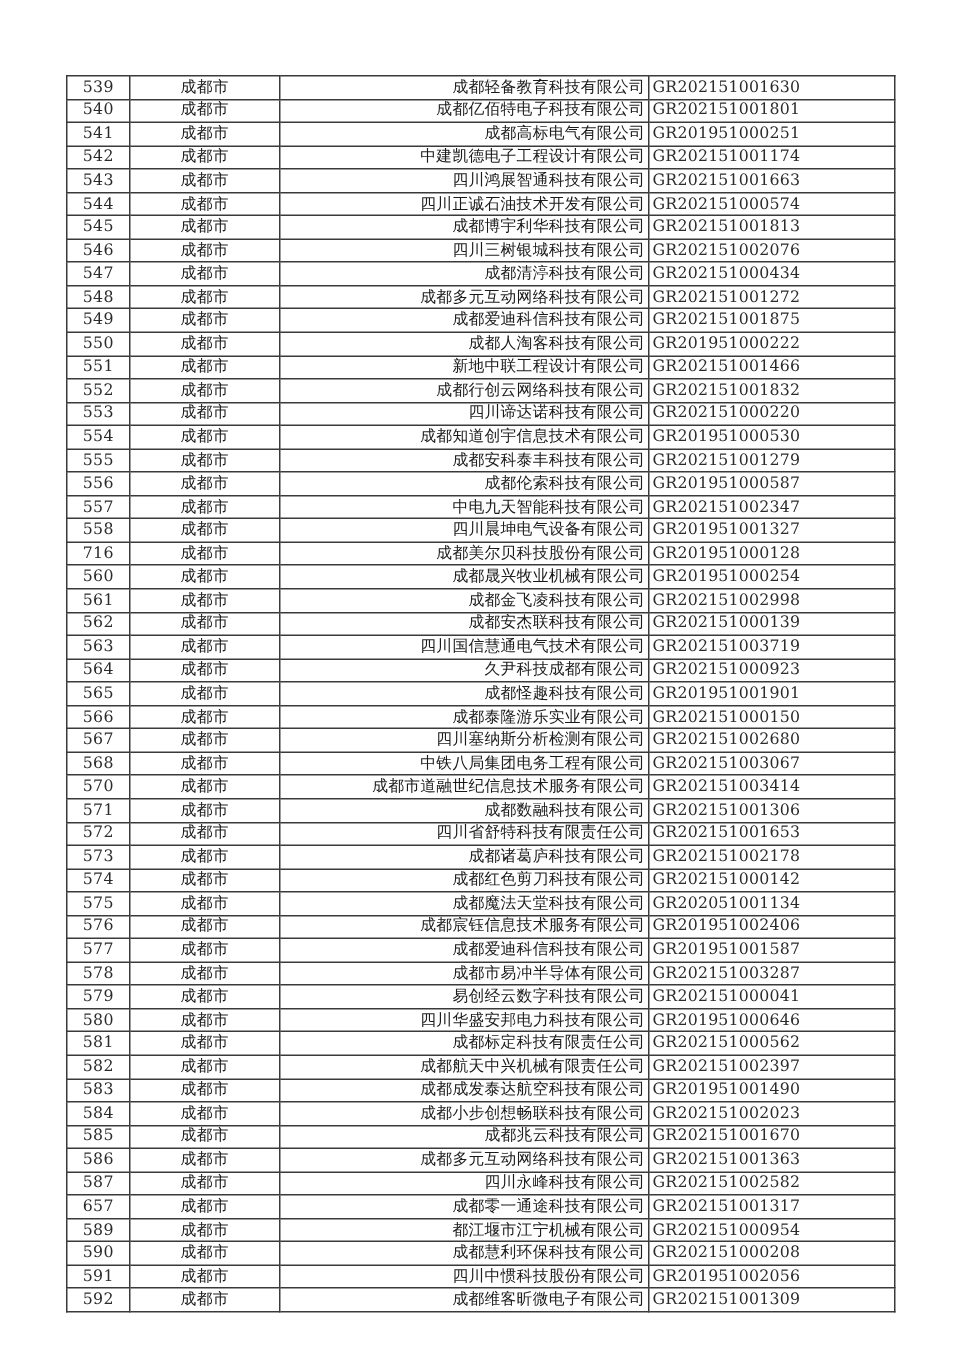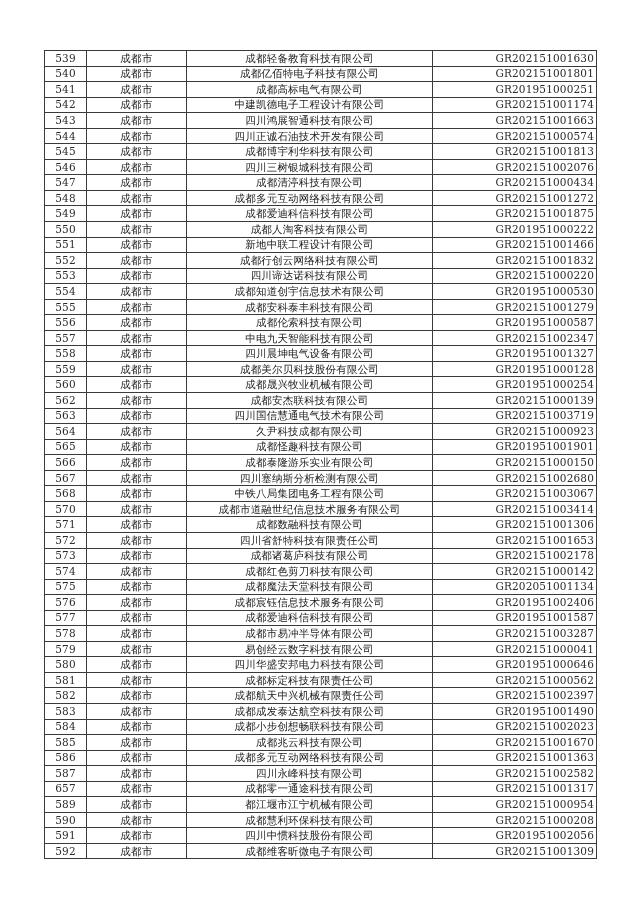--- a/index.html
+++ b/index.html
@@ -50,27 +50,27 @@
     letter-spacing: 0.2px;
     color: #2b2b2b;
   }
   td.region {
     text-align: center;
     padding-left: 7px;
     font-size: 10.5px;
     letter-spacing: 0.3px;
   }
   td.name {
-    text-align: center;
+    text-align: right;
     padding-left: 6px;
     font-size: 10.5px;
     letter-spacing: 0.2px;
   }
   td.cert {
-    text-align: right;
+    text-align: left;
     padding-left: 5px;
     font-family: "DejaVu Serif", "Liberation Serif", serif;
     font-size: 10.2px;
     letter-spacing: 0.15px;
     color: #2b2b2b;
   }
 </style>
 </head>
 <body>
 
@@ -197,30 +197,36 @@
           <td class="name">中电九天智能科技有限公司</td>
           <td class="cert">GR202151002347</td>
         </tr>
         <tr>
           <td class="idx">558</td>
           <td class="region">成都市</td>
           <td class="name">四川晨坤电气设备有限公司</td>
           <td class="cert">GR201951001327</td>
         </tr>
         <tr>
-          <td class="idx">559</td>
+          <td class="idx">716</td>
           <td class="region">成都市</td>
           <td class="name">成都美尔贝科技股份有限公司</td>
           <td class="cert">GR201951000128</td>
         </tr>
         <tr>
           <td class="idx">560</td>
           <td class="region">成都市</td>
           <td class="name">成都晟兴牧业机械有限公司</td>
           <td class="cert">GR201951000254</td>
+        </tr>
+        <tr>
+          <td class="idx">561</td>
+          <td class="region">成都市</td>
+          <td class="name">成都金飞凌科技有限公司</td>
+          <td class="cert">GR202151002998</td>
         </tr>
         <tr>
           <td class="idx">562</td>
           <td class="region">成都市</td>
           <td class="name">成都安杰联科技有限公司</td>
           <td class="cert">GR202151000139</td>
         </tr>
         <tr>
           <td class="idx">563</td>
           <td class="region">成都市</td>

